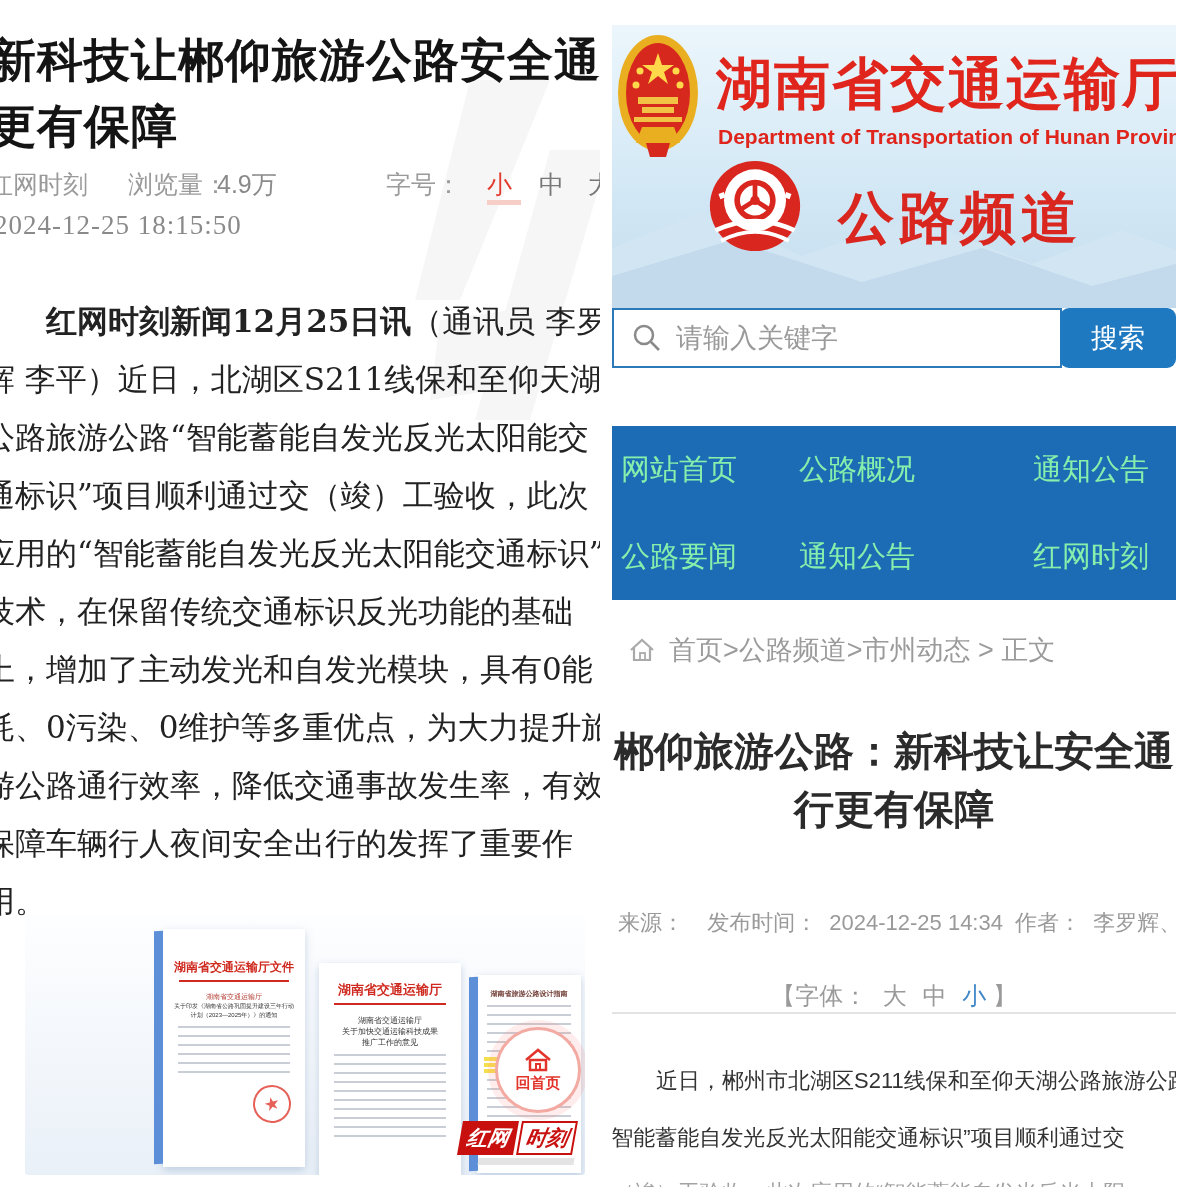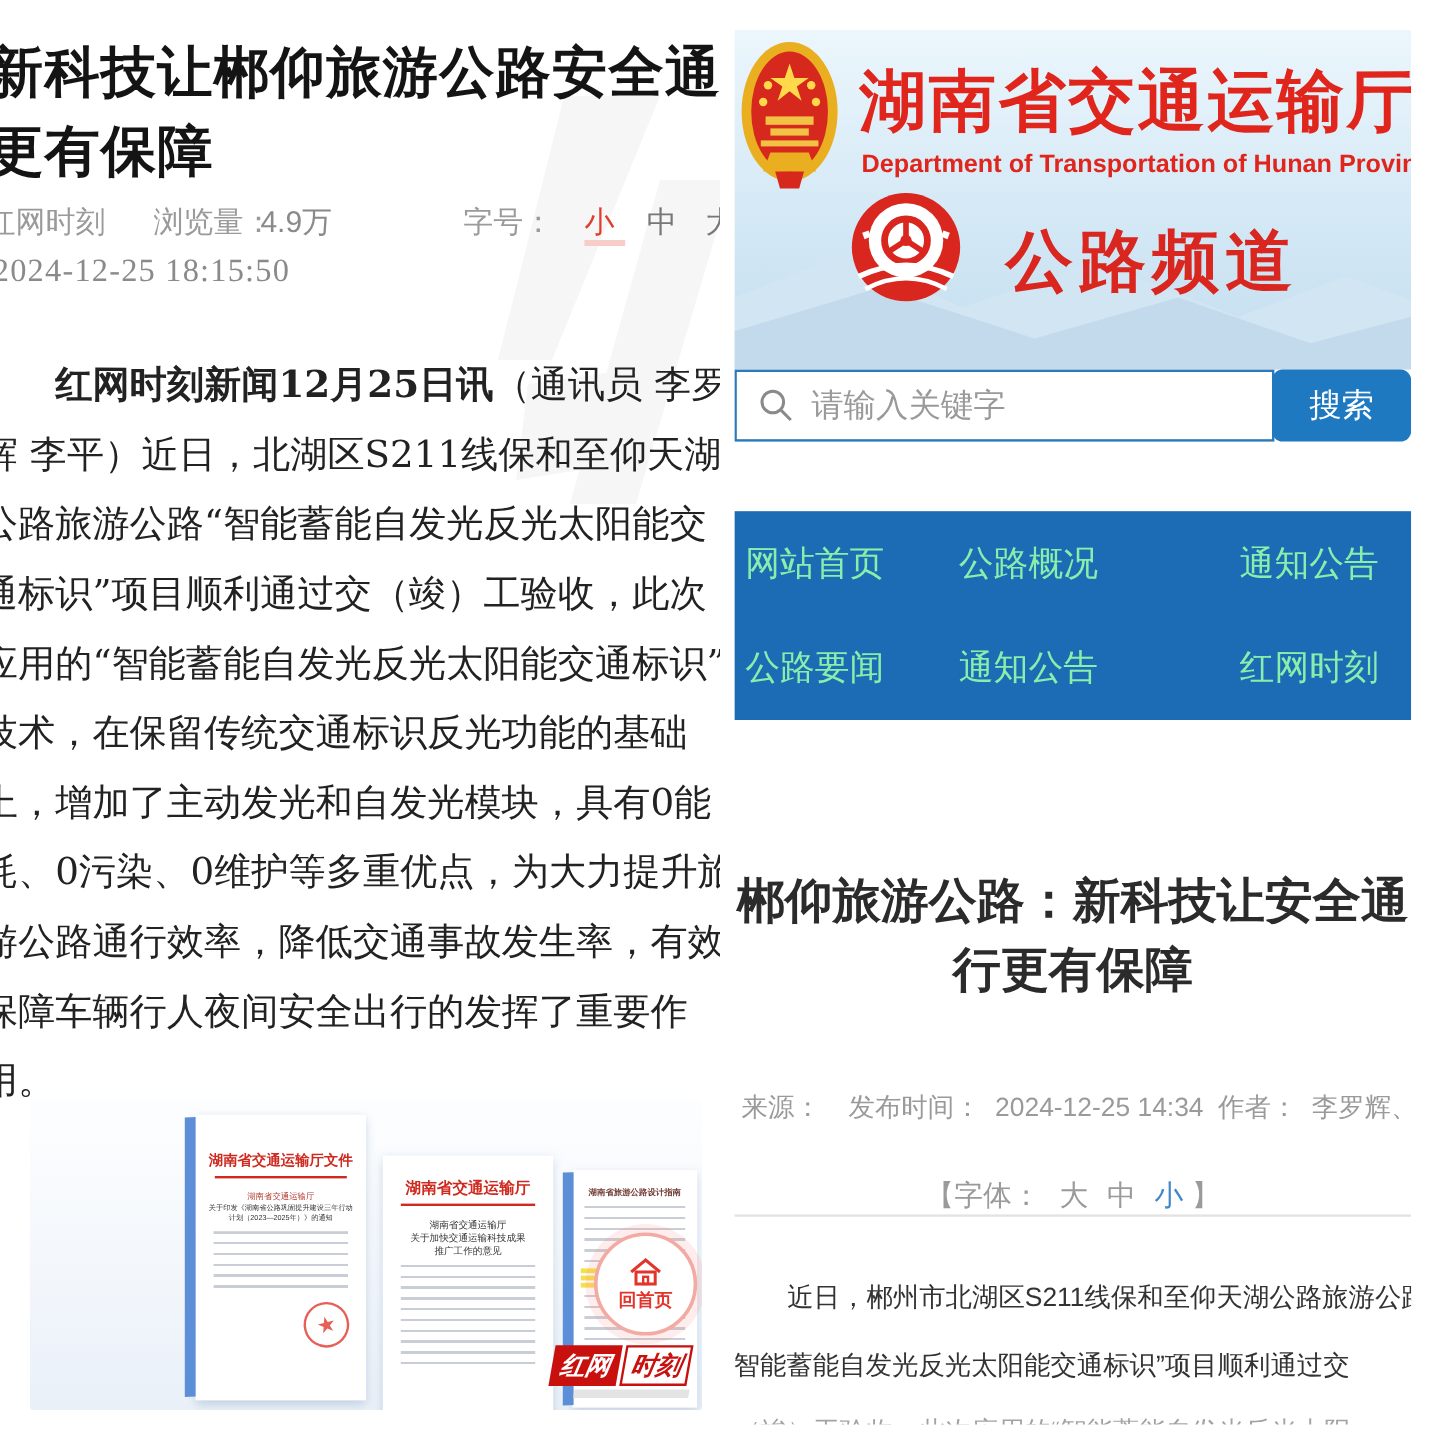--- a/index.html
+++ b/index.html
@@ -227,20 +227,28 @@
 
   <div id="nav">
     <div class="nav-item">网站首页</div>
     <div class="nav-item">公路概况</div>
     <div class="nav-item">通知公告</div>
     <div class="nav-item">公路要闻</div>
     <div class="nav-item">通知公告</div>
     <div class="nav-item">红网时刻</div>
   </div>
 
+  <div id="breadcrumb">
+    <svg width="28" height="28" viewBox="0 0 28 28">
+      <path d="M3 14 L14 4 L25 14" fill="none" stroke="#aaaaaa" stroke-width="2.2"></path>
+      <path d="M6 12 L6 24 L22 24 L22 12" fill="none" stroke="#aaaaaa" stroke-width="2.2"></path>
+      <rect x="12" y="17" width="5" height="7" fill="none" stroke="#aaaaaa" stroke-width="1.8"></rect>
+    </svg>
+    <span class="txt">首页&gt;公路频道&gt;市州动态 &gt; 正文</span>
+  </div>
 
   <div id="rtitle">郴仰旅游公路：新科技让安全通行更有保障</div>
 
   <div id="rmeta">
     <span>来源：</span>
     <span style="margin-left:17px;">发布时间：</span>
     <span>2024-12-25 14:34</span>
     <span>作者：</span>
     <span>李罗辉、李平</span>
   </div>

